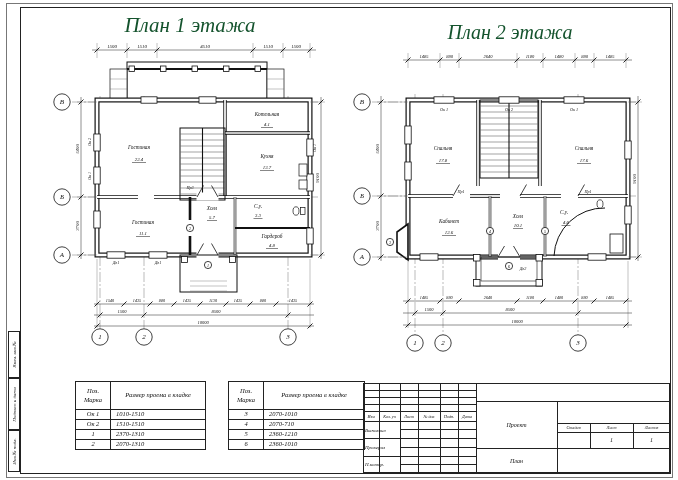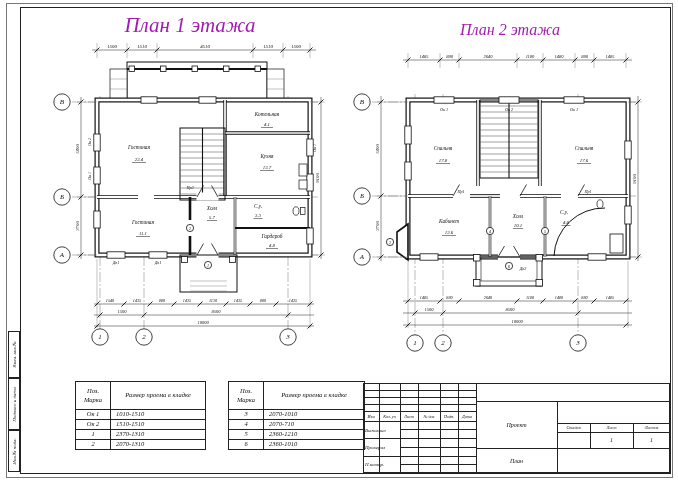--- a/index.html
+++ b/index.html
@@ -1,20 +1,20 @@
 <!DOCTYPE html>
 <html><head>
 <meta charset="utf-8">
 <style>
   html,body{margin:0;padding:0;background:#e8e8e8;}
   #sheet{position:relative;width:678px;height:480px;background:#fff;overflow:hidden;
          font-family:"Liberation Serif",serif;color:#111;}
   .abs{position:absolute;}
   .line{position:absolute;background:#222;}
-  .txt{position:absolute;font-style:italic;color:#a21caf;}
+  .txt{position:absolute;font-style:italic;color:#14532d;}
   svg text{font-family:"Liberation Serif",serif;font-style:italic;fill:#111;text-anchor:middle;}
   .t40{font-size:4px}.t42{font-size:4.2px}.t45{font-size:4.5px}.t48{font-size:4.8px}
   .t53{font-size:5.3px}.t7{font-size:7px}
   .dim{stroke:#333;stroke-width:.55;fill:none}
   .ext{stroke:#666;stroke-width:.4}
   .tick{stroke:#111;stroke-width:.9}
   .axl{stroke:#777;stroke-width:.5;stroke-dasharray:10 2 2 2;fill:none}
   .crc{stroke:#111;stroke-width:.8;fill:#fff}
   .win{fill:#fff;stroke:#111;stroke-width:.8}
   .thin{stroke:#111;fill:none;stroke-width:1}
@@ -42,21 +42,21 @@
     <span>Взам. инв.№</span>
     </div>
   <div class="vcell" style="top:378px;height:52px;">
     <span>Подпись и дата</span>
     </div>
   <div class="vcell" style="top:430px;height:42px;">
     <span>Инв.№ подл.</span>
     </div>
 
   <div class="txt" style="left:105px;top:13px;width:170px;text-align:center;font-size:21px;">План 1 этажа</div>
-  <div class="txt" style="left:425px;top:21px;width:170px;text-align:center;font-size:16px;">План 2 этажа</div>
+  <div class="txt" style="left:425px;top:21px;width:170px;text-align:center;font-size:20px;">План 2 этажа</div>
 
   <svg class="abs" style="left:50px;top:38px" width="300" height="315" viewBox="0 0 300 315">
     <g>
       <line class="axl" x1="22" y1="64" x2="268" y2="64"></line>
       <line class="axl" x1="22" y1="159" x2="268" y2="159"></line>
       <line class="axl" x1="22" y1="217" x2="268" y2="217"></line>
       <line class="axl" x1="50" y1="58" x2="50" y2="291"></line>
       <line class="axl" x1="94" y1="58" x2="94" y2="291"></line>
       <line class="axl" x1="238" y1="58" x2="238" y2="291"></line>
     </g>

